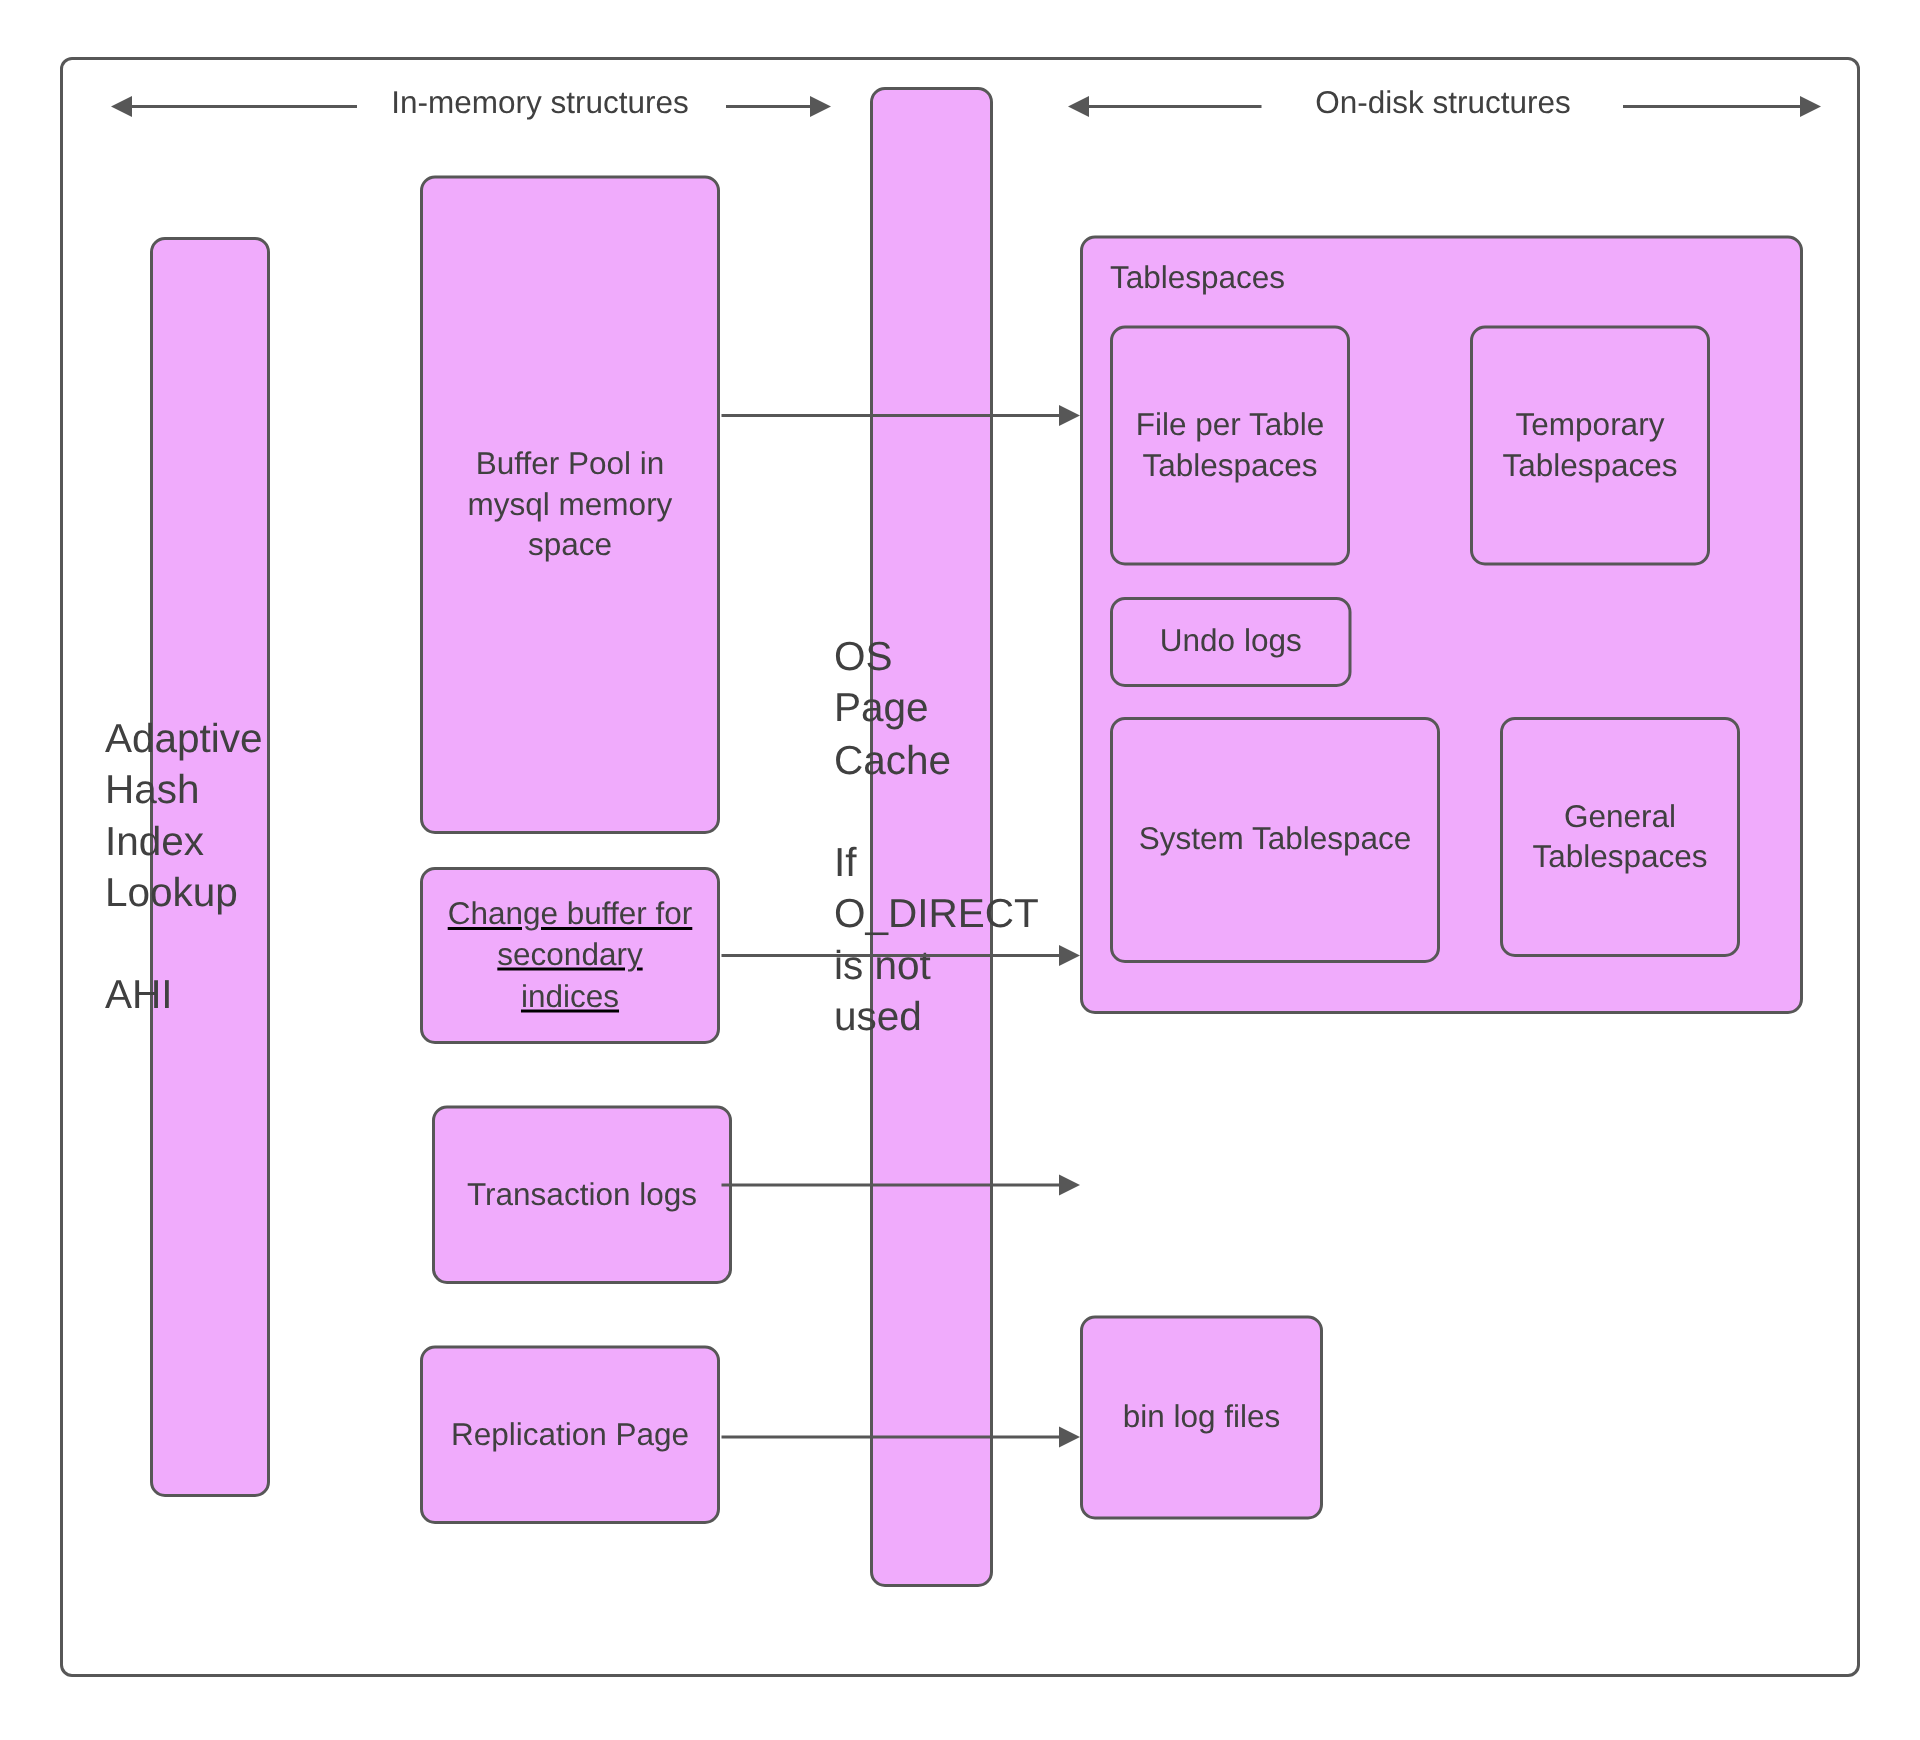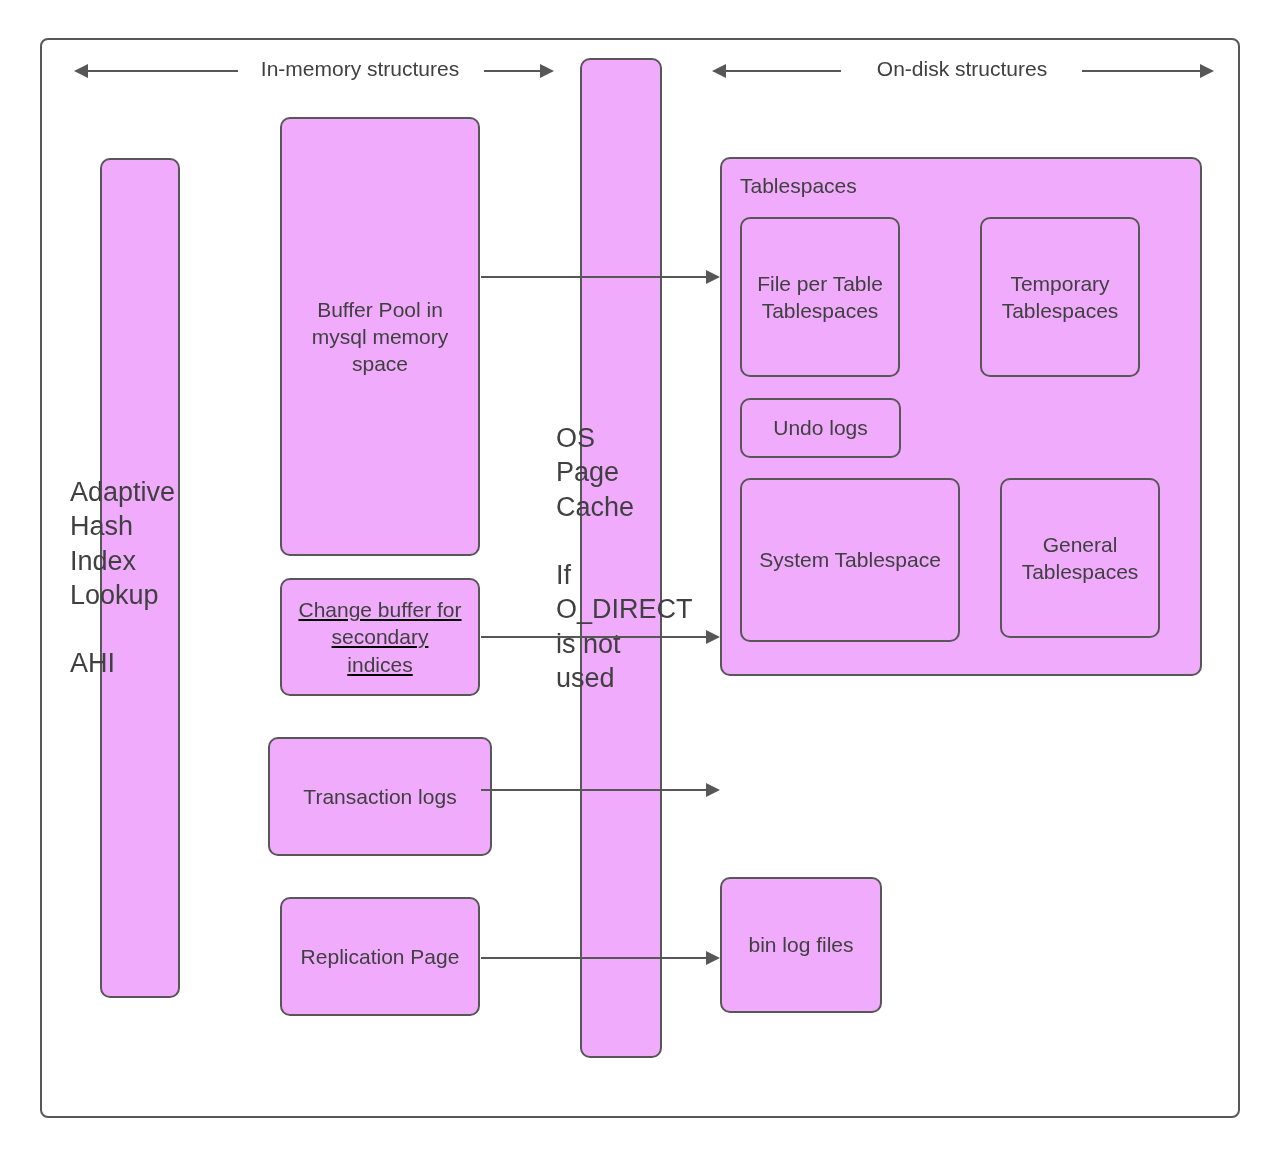--- a/index.html
+++ b/index.html
@@ -119,21 +119,21 @@
 mysql memory
 space</span>
   </div>
 
   <div class="node" style="left:280px; top:578px; width:200px; height:118px;text-decoration:underline;">
     <span class="lbl">Change buffer for
 secondary
 indices</span>
   </div>
 
-  <div class="node" style="left:268px; top:737px; width:224px; height:119px;">
+  <div class="node" style="left:288px; top:737px; width:200px; height:119px;">
     <span class="lbl">Transaction logs</span>
   </div>
 
   <div class="node" style="left:280px; top:897px; width:200px; height:119px;">
     <span class="lbl">Replication Page</span>
   </div>
 
   <div class="node" style="left:580px; top:58px; width:82px; height:1000px;">
     <span class="lbl-wide" style="width:130px;">OS
 Page

